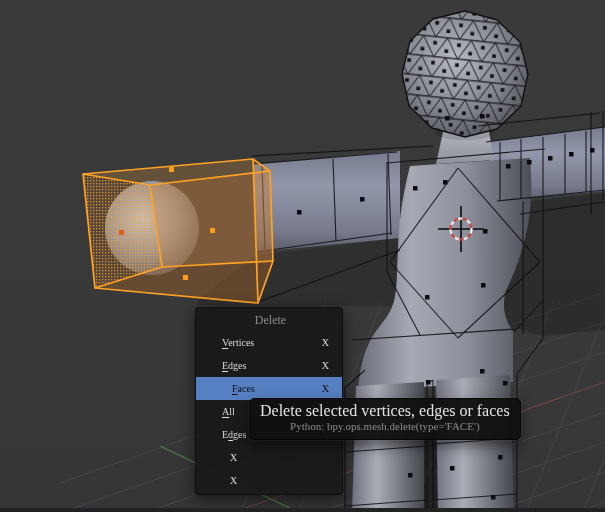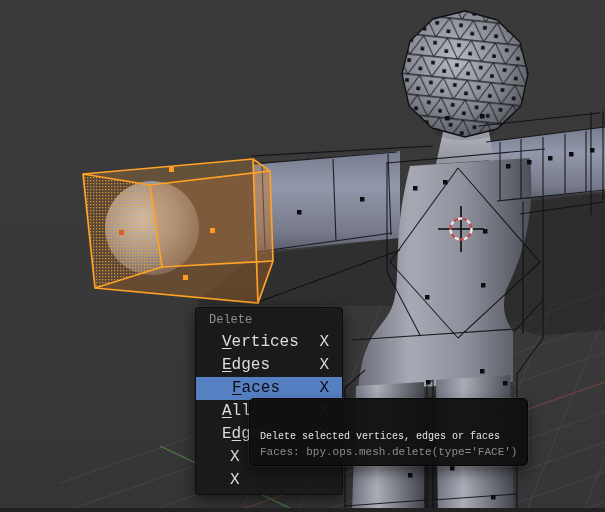--- a/index.html
+++ b/index.html
@@ -1,36 +1,36 @@
 <!DOCTYPE html>
 <html><head>
 <meta charset="utf-8">
 <style>
   html,body{margin:0;padding:0;background:#222;}
   #stage{position:relative;width:605px;height:508px;overflow:hidden;
-         font-family:Liberation Mono, monospace;background:#3a3a3a;}
+         font-family:Liberation Serif, serif;background:#3a3a3a;text-align:center;}
   #scene{position:absolute;left:0;top:0;z-index:1;}
 
   
   .menu{position:absolute;left:195px;top:307px;width:146px;z-index:5;
         background:rgba(26,26,26,.97);border:1px solid #0d0d0d;border-radius:3px;
         box-shadow:0 5px 16px rgba(0,0,0,.55);padding-bottom:2px;}
   .menu-header{color:#8f8f8f;font-size:12px;padding:5px 10px 2px 13px;height:16px;}
-  .menu-item{height:23px;line-height:23px;padding:0 13px 0 26px;font-size:16px;
+  .menu-item{height:23px;line-height:23px;padding:0 13px 0 26px;font-size:10px;
              color:#dddddd;display:flex;justify-content:space-between;cursor:default;}
   .menu-item .u{text-decoration:underline;text-underline-offset:2px;}
   .menu-item.hl{background:#5680c2;color:#0b0b12;padding-left:36px;}
   .menu-item .sc{margin-left:8px;}
 
   
   .tooltip{position:absolute;left:249px;top:398px;z-index:10;white-space:nowrap;
            background:rgba(17,17,17,.97);border:1px solid #050505;border-radius:5px;
            padding:4px 10px 5px 10px;
            box-shadow:0 0 0 1px rgba(255,255,255,.05),0 6px 14px rgba(0,0,0,.5);}
-  .tooltip .tt-main{color:#e4e4e4;font-size:10px;line-height:16px;margin-top:26px;}
+  .tooltip .tt-main{color:#e4e4e4;font-size:16px;line-height:16px;}
   .tooltip .tt-py{color:#8c8c8c;font-size:11px;line-height:15px;}
 </style>
 </head>
 <body>
 
 <div id="stage">
 
 <svg id="scene" width="605" height="512" viewBox="0 0 605 512">
   <defs>
     <linearGradient id="bgGrad" x1="0" y1="0" x2="0" y2="1">
@@ -214,16 +214,16 @@
           <span class="sc">X</span>
         </div>
         <div class="menu-item">
           <span class="sc">X</span>
         </div>
       </div>
 </div>
 
 <div class="tooltip">
   <div class="tt-main">Delete selected vertices, edges or faces</div>
-  <div class="tt-py">Faces: bpy.ops.mesh.delete(type='FACE')</div>
+  <div class="tt-py">Python: bpy.ops.mesh.delete(type='FACE')</div>
 </div>
 
 </div>
 
 </body></html>

